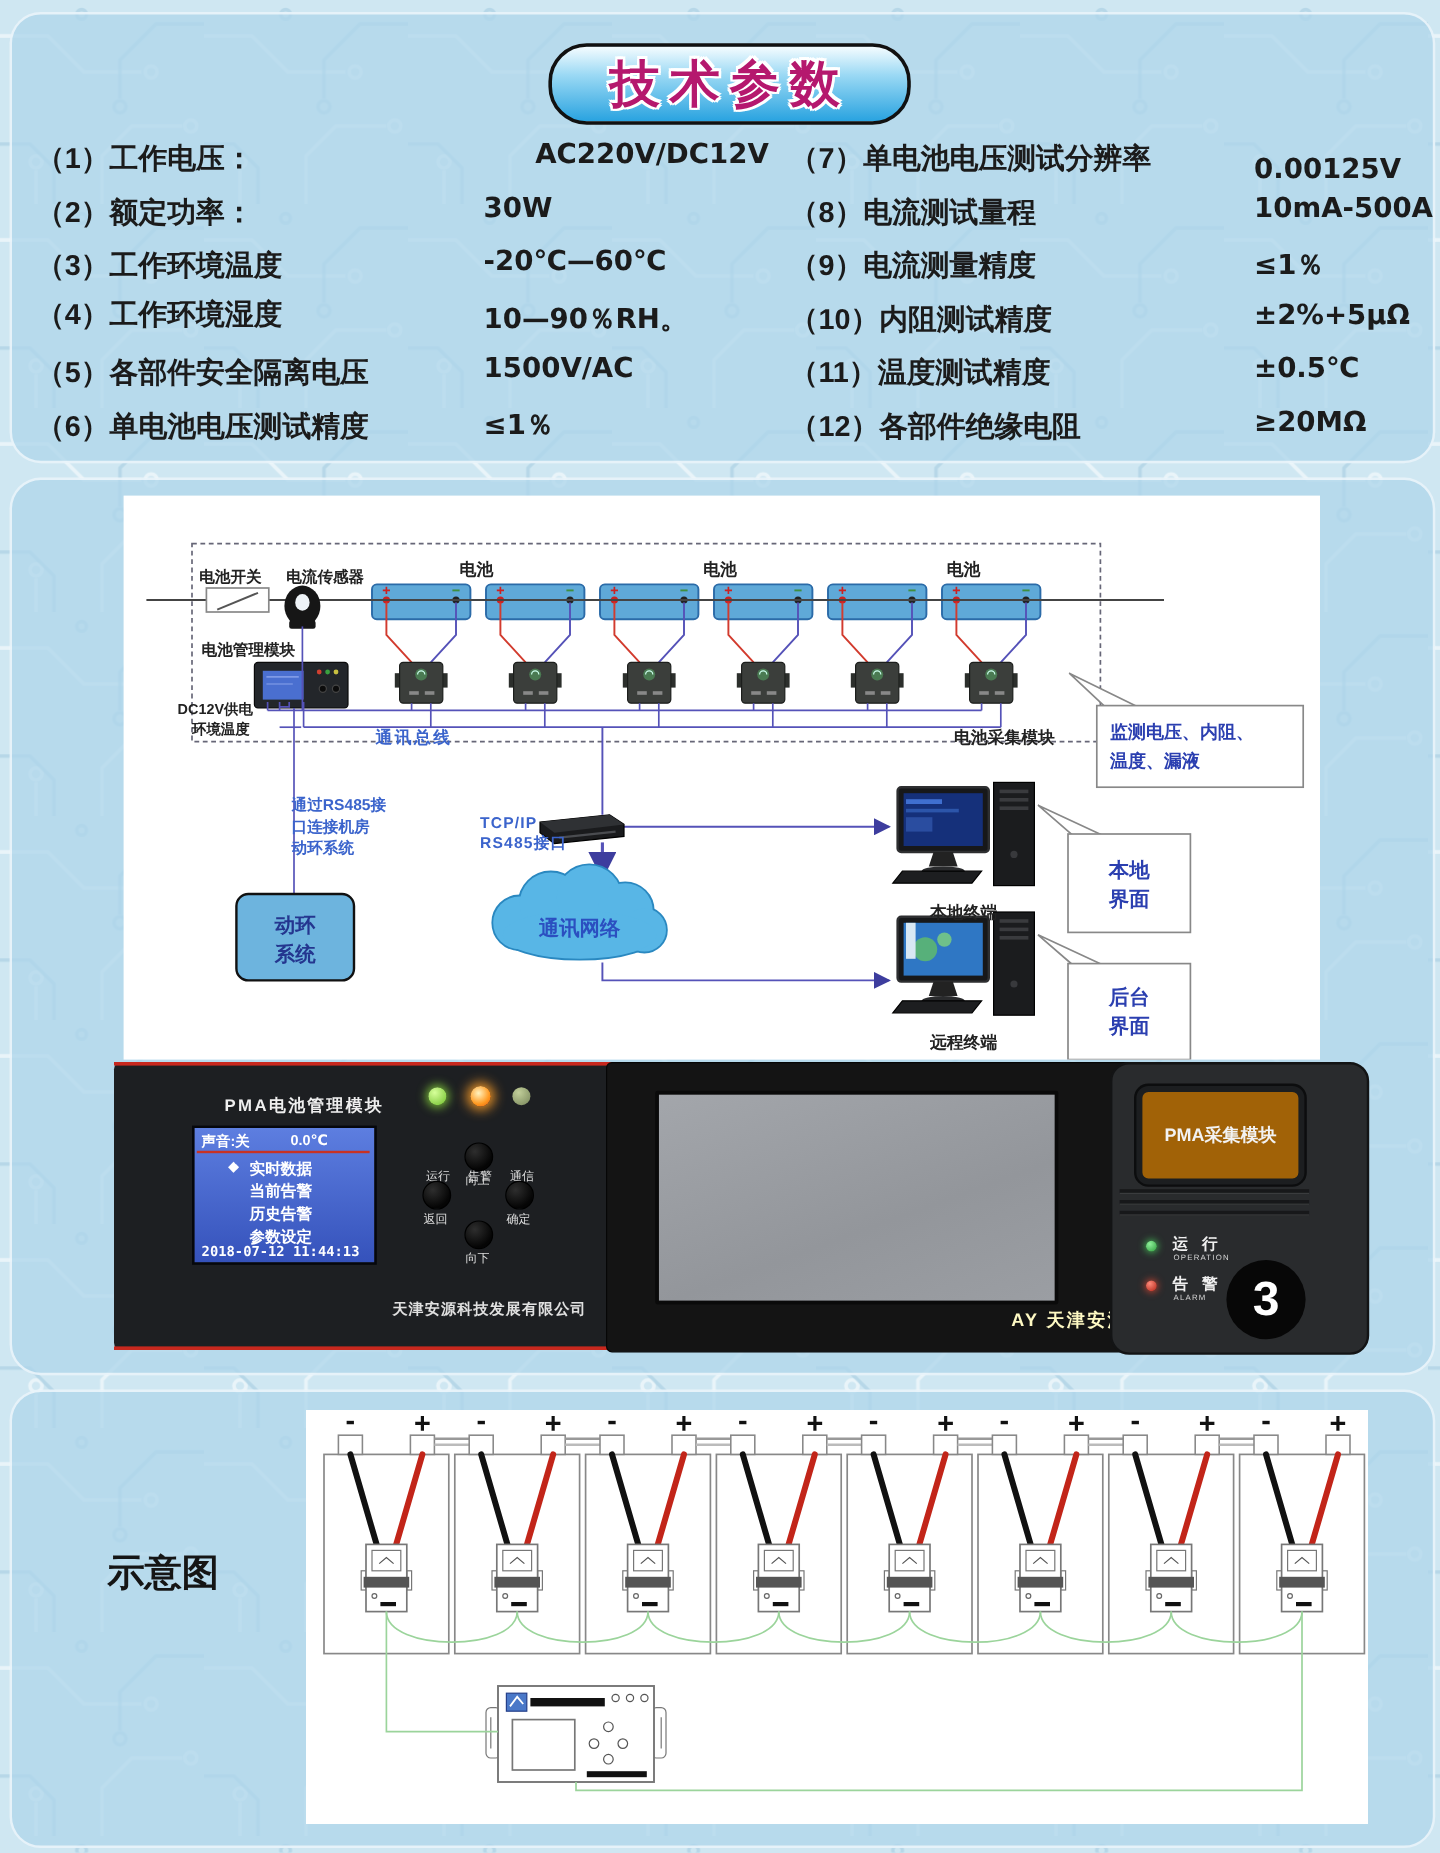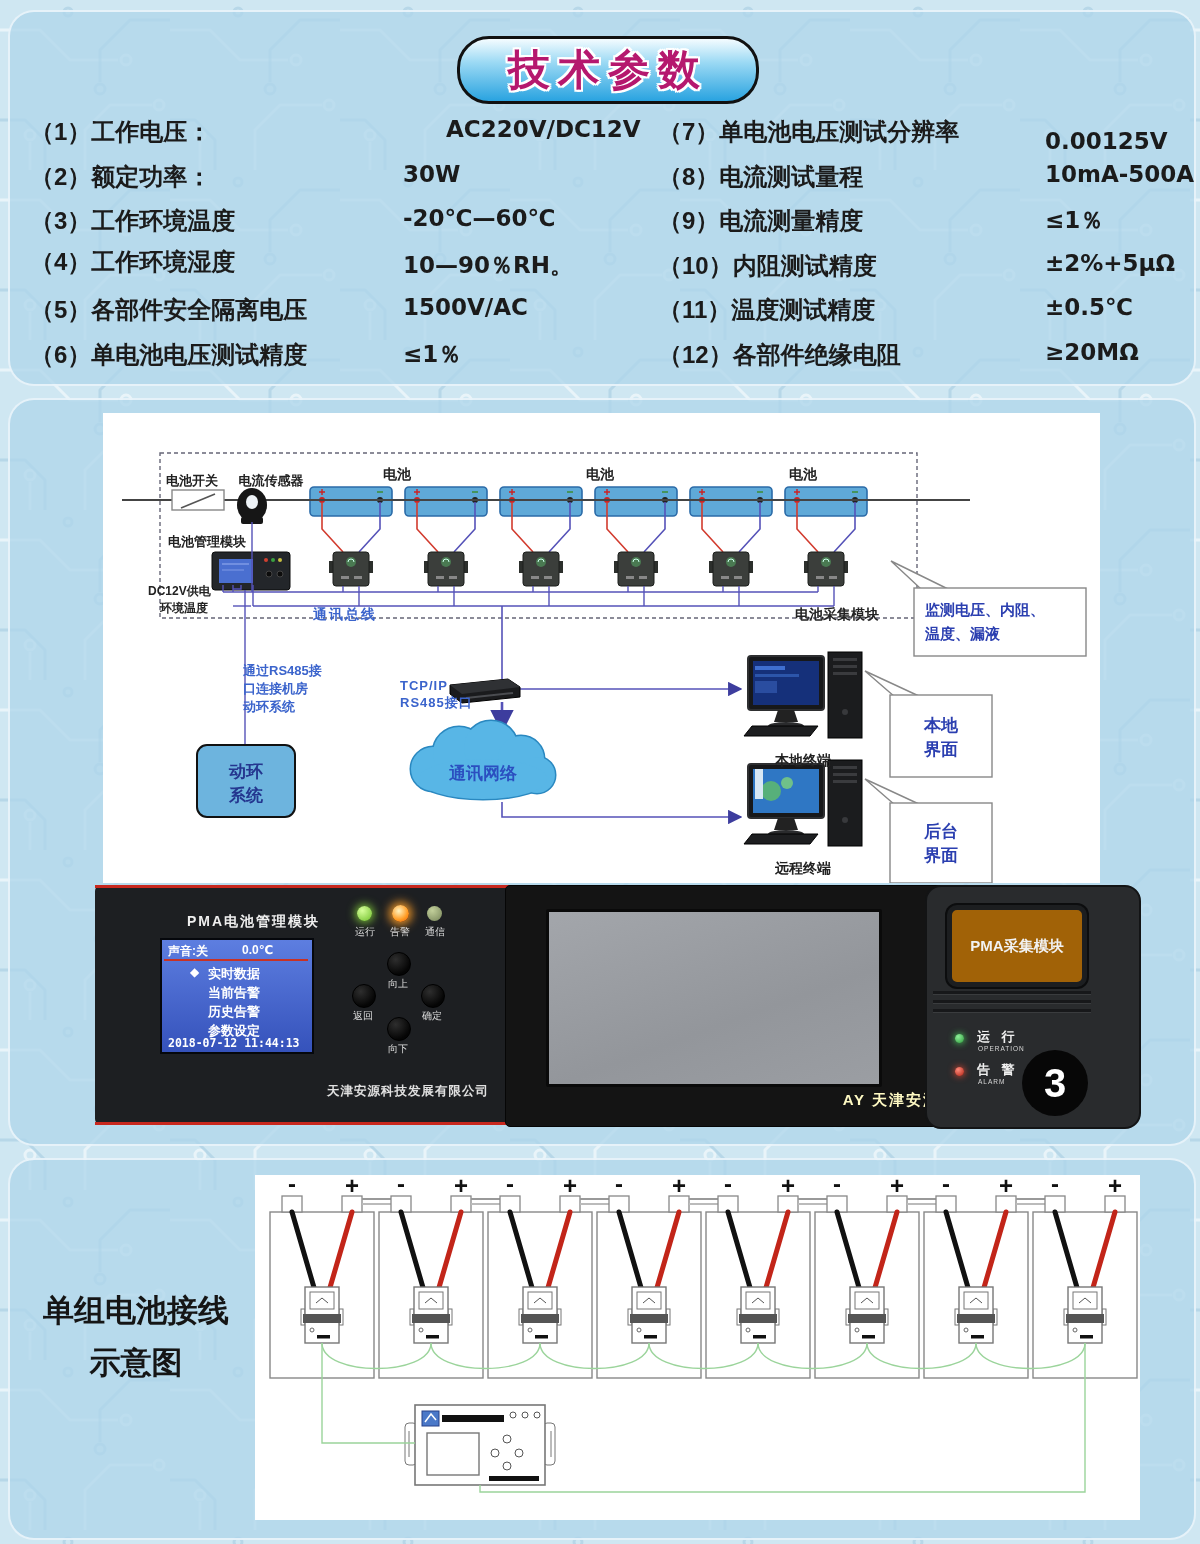--- a/index.html
+++ b/index.html
@@ -37,21 +37,21 @@
   #diagram-area{
     position:absolute;left:103px;top:413px;width:997px;height:470px;
     background:#fff;z-index:2;
   }
   
   .product{position:absolute;z-index:2;padding-left:42px;}
   #prod-mgmt{left:95px;top:885px;width:395px;height:240px;background:#1d1f22;border-radius:6px;}
   .redline{position:absolute;left:0;width:100%;height:3px;background:#c8281e;}
   #prod-mgmt .title{position:absolute;left:92px;top:28px;font-size:14px;font-weight:bold;color:#efefef;letter-spacing:2px;}
   .led{position:absolute;width:15px;height:15px;border-radius:50%;}
-  .led-label{position:absolute;font-size:10px;color:#ddd;width:30px;text-align:center;}
+  .led-label{position:absolute;font-size:10px;color:#ddd;width:30px;text-align:center;margin-top:48px;}
   #lcd{
     position:absolute;left:65px;top:53px;width:150px;height:112px;
     background:linear-gradient(180deg,#5d7ee0,#3putt552bb 100%);
     background:linear-gradient(180deg,#5d7ee0,#3552bb);
     border:2px solid #05070c;color:#fff;font-weight:bold;
   }
   #lcd .l{position:absolute;white-space:nowrap;}
   .pbtn{position:absolute;width:22px;height:22px;border-radius:50%;
     background:radial-gradient(circle at 35% 30%,#2e2e2e,#050505 70%);
     border:1px solid #000;}
@@ -477,21 +477,20 @@
   <div class="cled" style="left:28px;top:180px;background:radial-gradient(circle at 35% 30%,#ff8a7a,#b02214);box-shadow:0 0 6px 1px rgba(220,70,50,.8);"></div>
   <div class="cled-text" style="left:50px;top:174px;">告 警</div>
   <div class="cled-sub" style="left:51px;top:191px;">ALARM</div>
   <div id="badge3">
     <span>3</span>
   </div>
 </div>
 
 <div class="panel" id="panel-wiring"></div>
 <div id="wiring-caption">
-  <div>单组电池接线</div>
   <div>示意图</div>
 </div>
 <div id="wiring-area">
   <svg width="885" height="345" viewBox="0 0 885 345">
     <g id="g-cells">
         <g>
           <rect x="15" y="37" width="104" height="166" fill="#fff" stroke="#888" stroke-width="1.4"></rect>
           <rect x="27" y="21" width="20" height="16" fill="#fff" stroke="#888" stroke-width="1.3"></rect>
           <rect x="87" y="21" width="20" height="16" fill="#fff" stroke="#888" stroke-width="1.3"></rect>
           <text x="37" y="17" text-anchor="middle" font-size="24" font-weight="bold" fill="#111">-</text>

